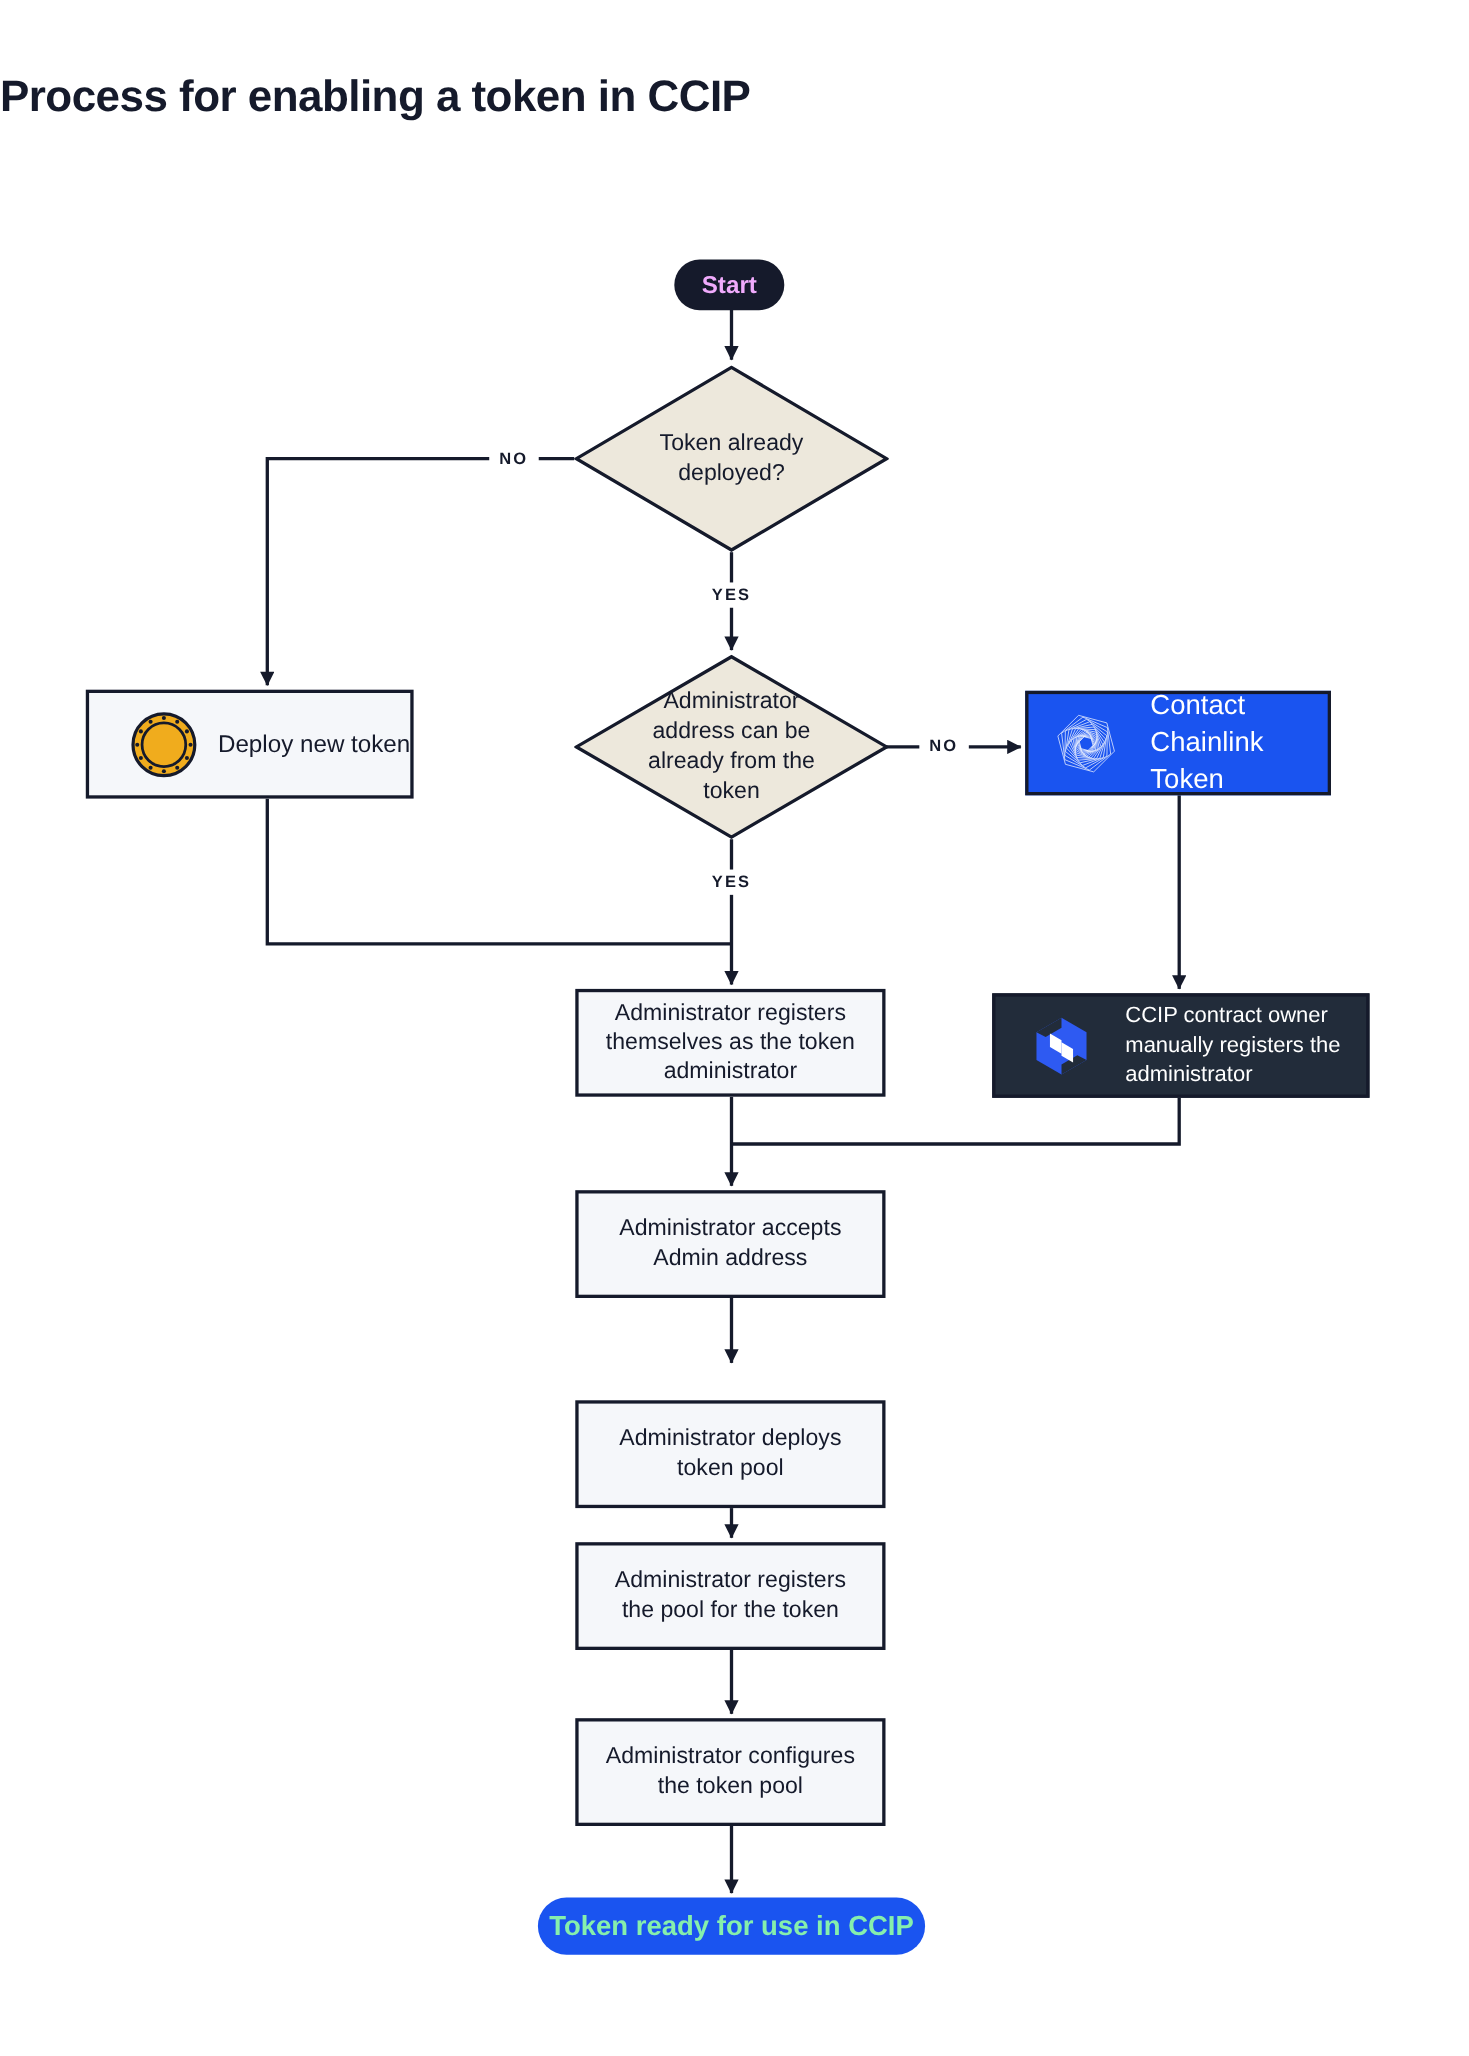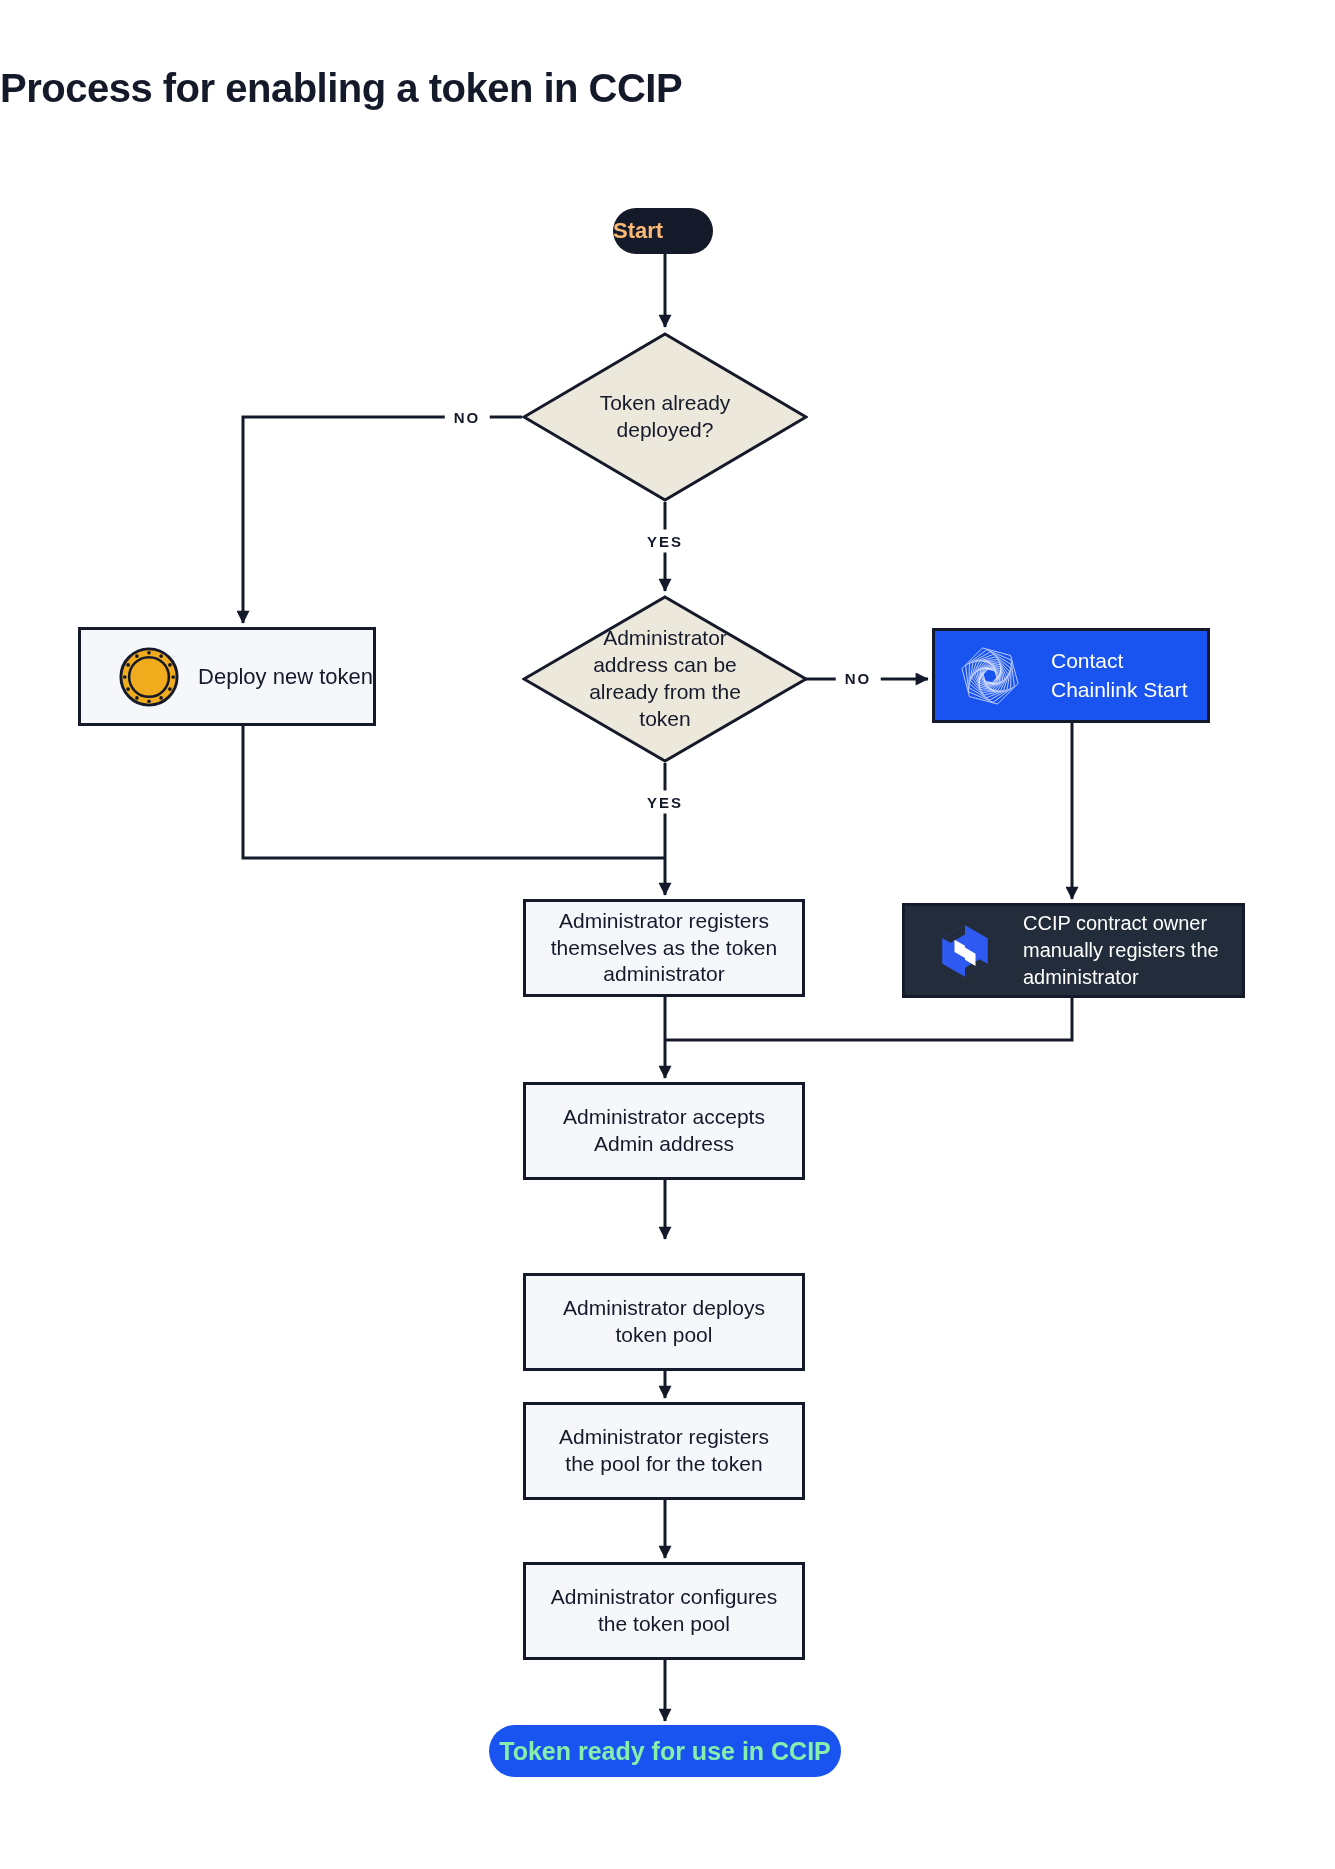--- a/index.html
+++ b/index.html
@@ -10,32 +10,32 @@
   .canvas{position:relative;width:1335px;height:1869px;background:#fff;margin:0 auto;
           font-family:"Liberation Sans",sans-serif;overflow:hidden;}
   .title{position:absolute;left:0;right:0;top:66px;font-size:40px;
          font-weight:700;color:var(--navy);letter-spacing:-0.5px;}
   .edges{position:absolute;left:0;top:0;z-index:1;}
   .edges polyline{fill:none;stroke:var(--navy);stroke-width:3;}
   .node{position:absolute;z-index:2;box-sizing:border-box;color:var(--navy);}
   .box{background:var(--light);border:3px solid var(--navy);display:flex;align-items:center;
        justify-content:center;text-align:center;font-size:21px;line-height:1.28;}
   .box .lbl{display:block;width:250px;}
-  .pill{background:var(--navy);color:#fdba74;border-radius:23px;display:flex;align-items:center;
-        font-size:22px;font-weight:700;}
+  .pill{background:var(--navy);color:#f0abfc;border-radius:23px;display:flex;align-items:center;
+        justify-content:center;font-size:22px;font-weight:700;margin-top:28px;}
   .endpill{background:var(--blue);color:#86efac;border-radius:26px;display:flex;align-items:center;
         justify-content:center;font-size:25px;font-weight:700;}
   .diamond svg{position:absolute;left:0;top:0;}
   .diamond polygon{fill:var(--beige);stroke:var(--navy);stroke-width:3;}
   .dlabel{position:absolute;inset:0;display:flex;align-items:center;justify-content:center;
           text-align:center;font-size:21px;line-height:1.28;}
   .iconbox{display:flex;align-items:center;justify-content:flex-start;text-align:left;}
   .bluebox{background:var(--blue);border:3px solid var(--navy);color:#fff;}
   .darkbox{background:var(--dark_box);border:3px solid var(--navy);color:#fff;}
-  .iconbox .txt{font-size:21px;line-height:1.35;}
+  .iconbox .txt{font-size:25px;line-height:1.35;}
   .edge-label{position:absolute;z-index:3;transform:translate(-50%,-50%);background:#fff;
               padding:3px 9px;font-size:15px;font-weight:700;letter-spacing:2px;color:var(--navy);}
   #chainlink-spiral polygon{fill:none;stroke:#fff;stroke-width:0.8;opacity:0.9;}
 </style>
 </head>
 <body>
 
 <div class="canvas">
 
   <div class="title">Process for enabling a token in CCIP</div>
@@ -119,21 +119,21 @@
         <polygon points="32.67,44.82 21.23,38.99 20.56,26.17 31.33,19.18 42.77,25.01 43.44,37.83"></polygon>
         <polygon points="30.98,43.64 21.41,36.94 22.43,25.30 33.02,20.36 42.59,27.06 41.57,38.70"></polygon>
         <polygon points="29.61,42.36 21.83,35.11 24.22,24.75 34.39,21.64 42.17,28.89 39.78,39.25"></polygon>
         <polygon points="28.53,41.03 22.44,33.51 25.91,24.48 35.47,22.97 41.56,30.49 38.09,39.52"></polygon>
         <polygon points="27.73,39.70 23.20,32.15 27.47,24.45 36.27,24.30 40.80,31.85 36.53,39.55"></polygon>
         <polygon points="27.18,38.40 24.05,31.02 28.87,24.63 36.82,25.60 39.95,32.98 35.13,39.37"></polygon>
         <polygon points="26.85,37.15 24.96,30.11 30.11,24.96 37.15,26.85 39.04,33.89 33.89,39.04"></polygon>
       </svg>
     <div class="txt">
       <div>Contact</div>
-      <div>Chainlink Start</div>
+      <div>Chainlink Token</div>
     </div>
   </div>
 
   <div class="node box" style="left:523px;top:899px;width:282px;height:98px;">
     <span class="lbl">Administrator registers themselves as the token administrator</span>
   </div>
 
   <div class="node iconbox darkbox" style="left:902px;top:903px;width:343px;height:95px;padding-left:32px;gap:30px;align-items:center;">
     <svg width="56" height="56" viewBox="0 0 64 64">
       <polygon points="32,2.5 58,17.5 58,46.5 32,61.5 6,46.5 6,17.5" fill="var(--ccip_blue)"></polygon>

